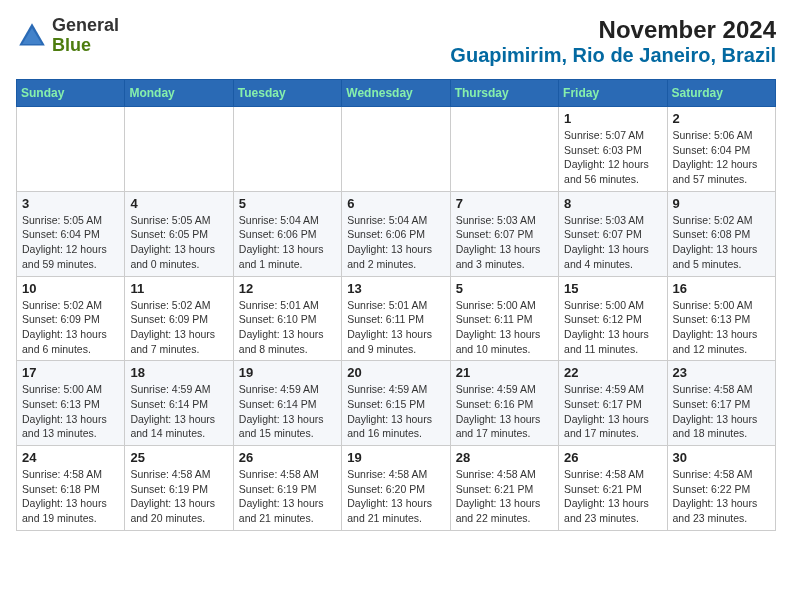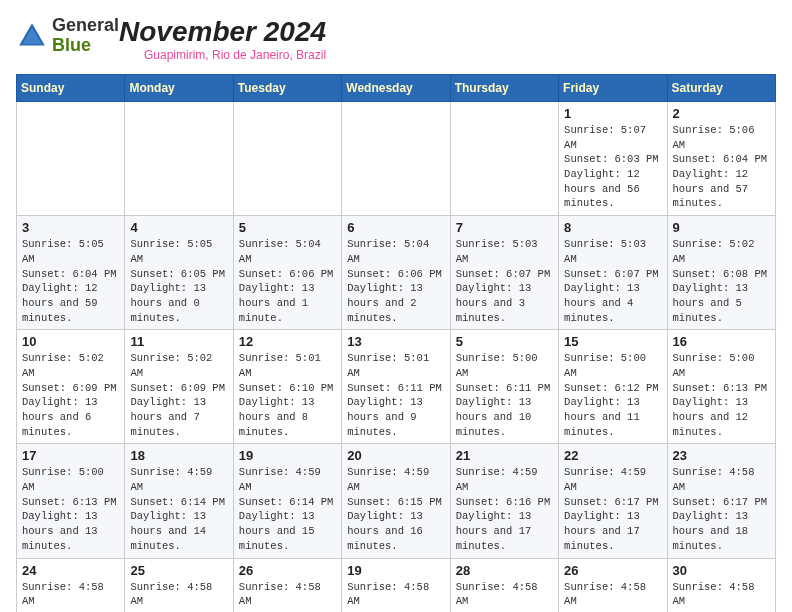--- a/index.html
+++ b/index.html
@@ -5,20 +5,21 @@
     * { box-sizing: border-box; margin: 0; padding: 0; }
     body {
       font-family: Arial, sans-serif;
       background: #fff;
       width: 792px;
       min-height: 612px;
       padding: 16px;
     }
     .header {
       display: flex;
+      justify-content: space-between;
       align-items: flex-start;
       margin-bottom: 12px;
     }
     .logo {
       display: flex;
       align-items: center;
       gap: 4px;
     }
     .logo-text {
       font-size: 18px;
@@ -28,37 +29,37 @@
     .logo-general { color: #333; }
     .logo-blue { color: #4d7c0f; }
     .logo-icon {
       width: 32px;
       height: 32px;
     }
     .title-block {
       text-align: right;
     }
     .month-title {
-      font-size: 28px;
+      font-size: 24px;
       font-weight: bold;
       color: #222;
-      font-style: italic;
     }
     .location {
-      font-size: 12px;
-      color: #ec4899;
+      font-size: 20px;
+      color: #0369a1;
+      font-weight: bold;
     }
     .calendar {
       width: 100%;
       border-collapse: collapse;
       font-size: 11px;
     }
     .calendar th {
       background: #2a6ab5;
-      color: #fef9c3;
+      color: #86efac;
       padding: 6px 4px;
       text-align: left;
       font-size: 12px;
       font-weight: bold;
       border: 1px solid #1a5aa5;
     }
     .calendar td {
       border: 1px solid #ccc;
       vertical-align: top;
       padding: 4px 5px;
@@ -72,21 +73,20 @@
     .day-num {
       font-weight: bold;
       font-size: 13px;
       margin-bottom: 2px;
       color: #222;
     }
     .day-info {
       color: #333;
       font-size: 10.5px;
       line-height: 1.4;
-      font-family: Liberation Mono, monospace;
     }
     .empty-cell {
       background: #fff !important;
     }
   </style>
 </head>
 <body>
 
 <div class="header">
   <div class="logo">

